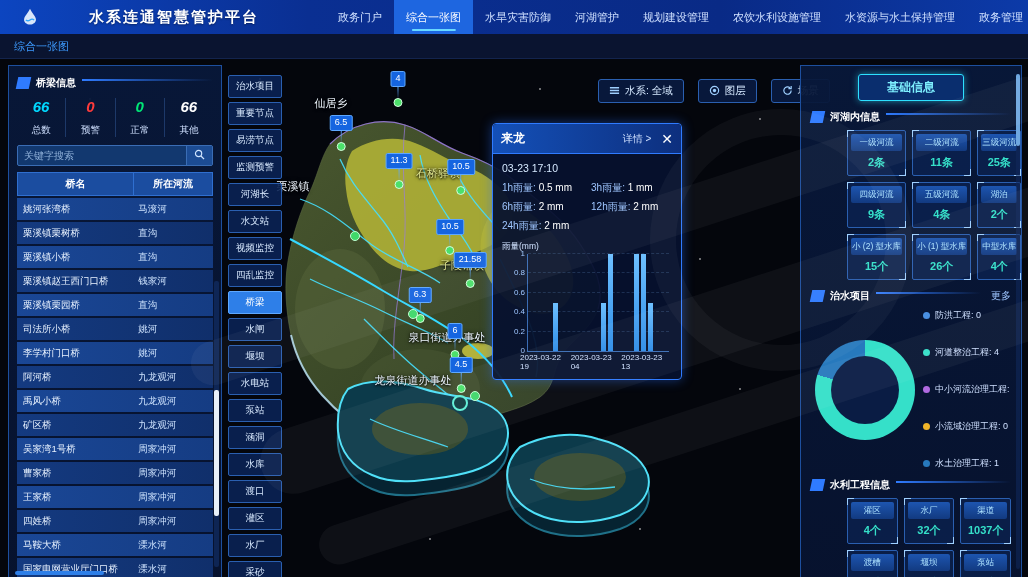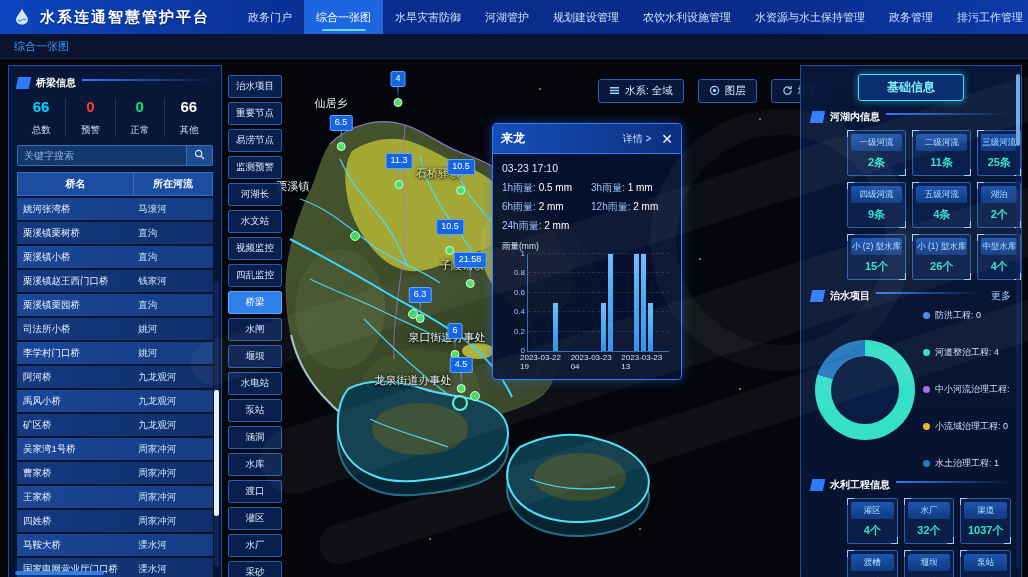--- a/index.html
+++ b/index.html
@@ -1,19 +1,19 @@
 <!DOCTYPE html>
 <html><head>
 <meta charset="utf-8">
 <style>
   html,body{margin:0;padding:0;}
   body{width:1028px;height:577px;overflow:hidden;background:#04060c;font-family:"Liberation Sans",sans-serif;position:relative;}
 
   
-  .topnav{height:34px;background:linear-gradient(90deg,#0c45c0 0%,#0a2f92 30%,#092a86 70%,#0c3aa8 100%);display:flex;align-items:center;padding:0 12px;position:relative;z-index:70;}
+  .topnav{height:34px;background:linear-gradient(90deg,#0c45c0 0%,#0a2f92 30%,#092a86 70%,#0c3aa8 100%);display:flex;align-items:center;padding:0 20px;position:relative;z-index:70;gap:41px;}
   .logo{width:22px;height:22px;display:flex;align-items:center;justify-content:center;}
   .app-title{color:#fff;font-weight:bold;font-size:15px;letter-spacing:2px;margin-left:8px;white-space:nowrap;text-shadow:0 1px 2px rgba(0,0,0,.4);}
   .nav-items{display:flex;margin-left:26px;height:34px;}
   .nav-item{color:#cfe0ff;font-size:11px;padding:0 12px;display:flex;align-items:center;position:relative;cursor:pointer;white-space:nowrap;}
   .nav-item.active{background:#1e66e0;color:#fff;}
   .nav-item.active::after{content:"";position:absolute;bottom:3px;left:50%;transform:translateX(-50%);width:56%;height:2px;background:#69d9ff;border-radius:1px;}
 
   
   .breadcrumb-bar{height:24px;background:#0a1430;display:flex;align-items:center;padding:0 14px;border-bottom:1px solid #13244d;position:relative;z-index:70;}
   .breadcrumb{color:#3d9bff;font-size:11px;}
@@ -40,21 +40,21 @@
 
   .sec-header{display:flex;align-items:center;gap:6px;margin:4px 0 6px;}
   .sec-accent{width:13px;height:12px;background:#2f7bff;transform:skewX(-12deg);flex:none;}
   .sec-title{color:#fff;font-weight:bold;font-size:10px;white-space:nowrap;}
   .sec-line{flex:1;height:2px;background:linear-gradient(90deg,#2f7bff,rgba(47,123,255,0));align-self:flex-start;margin-top:3px;}
   .sec-more{color:#9fc6ff;font-size:10px;cursor:pointer;margin-left:4px;}
 
   .stats-row{display:flex;margin:8px 0;}
   .stat{flex:1;text-align:center;border-right:1px solid rgba(70,120,200,.35);}
   .stat:last-child{border-right:none;}
-  .stat-val{font-size:15px;font-weight:bold;}
+  .stat-val{font-size:15px;font-weight:bold;font-style:italic;}
   .stat-lab{font-size:9.5px;color:#cfe0ff;margin-top:9px;}
 
   .search-row{display:flex;margin-bottom:6px;border:1px solid #3a6db5;background:#12386f;border-radius:2px;overflow:hidden;}
   .search-input{flex:1;background:transparent;border:none;outline:none;color:#fff;font-size:10px;padding:4px 6px;min-width:0;}
   .search-input::placeholder{color:#8fb0d8;}
   .search-btn{width:26px;background:#1c4c94;border:none;border-left:1px solid #3a6db5;display:flex;align-items:center;justify-content:center;cursor:pointer;}
 
   .btable-header{display:flex;background:#1b4da0;border:1px solid #2f6fd0;}
   .bh-cell{color:#fff;font-size:10px;font-weight:bold;text-align:center;padding:4px 2px;}
   .bh-cell.name{flex:1.5;border-right:1px solid #2f6fd0;}

